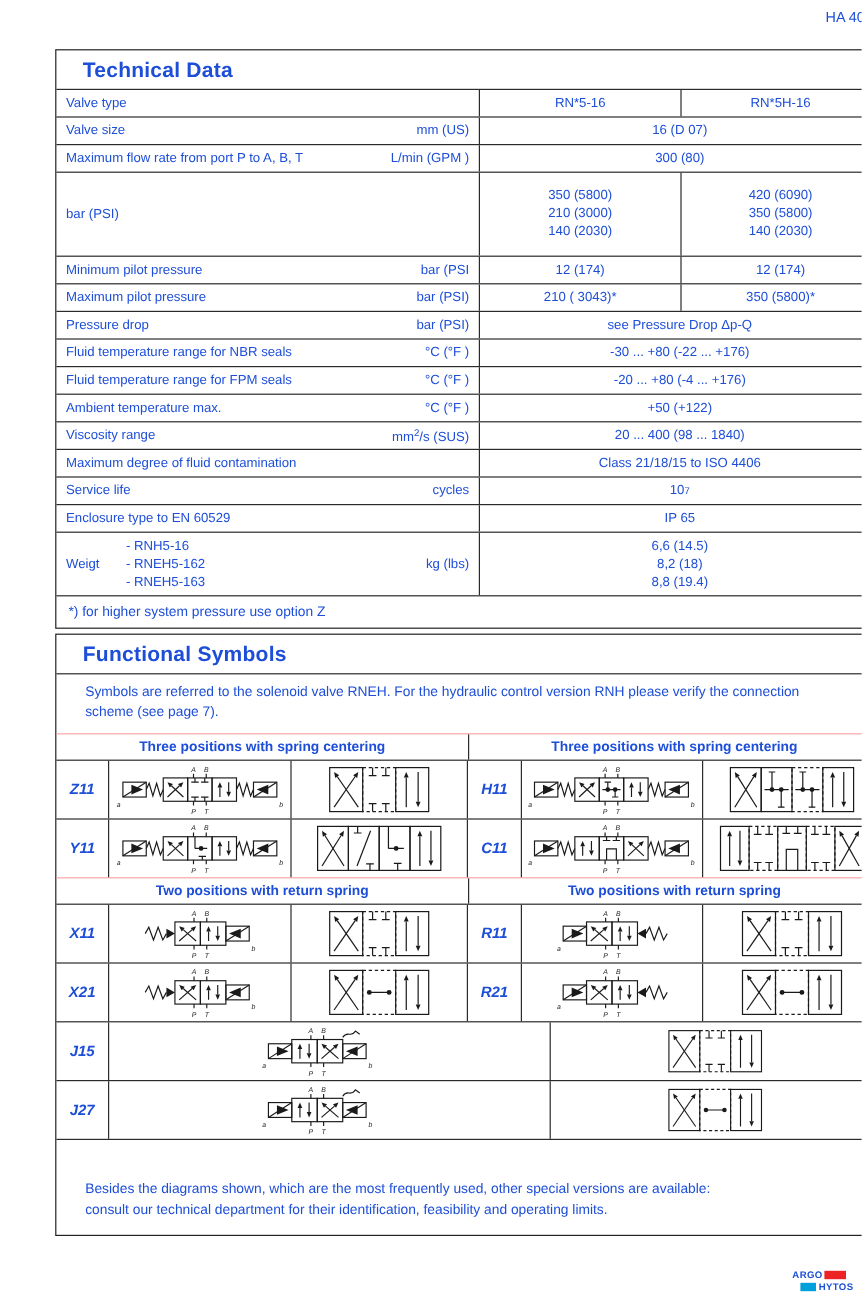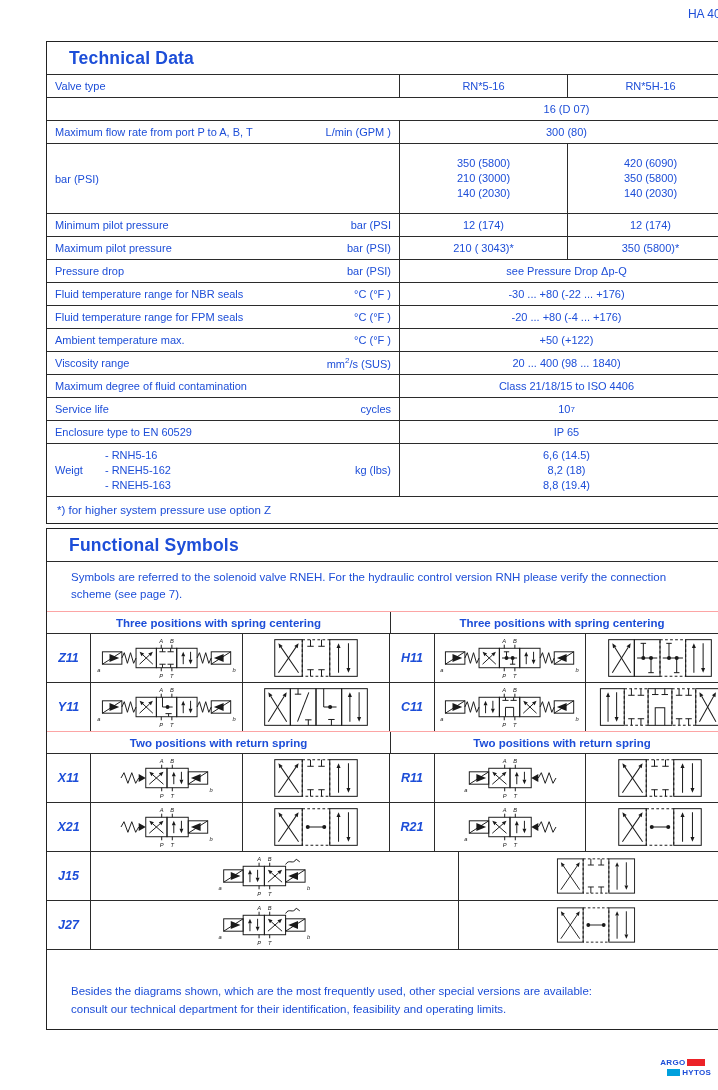--- a/index.html
+++ b/index.html
@@ -63,20 +63,24 @@
 
     <div class="trow h-std">
       <div class="lc">
           <span>Valve type</span>
         </div>
       <div class="vc v1">RN*5-16</div>
       <div class="vc">RN*5H-16</div>
     </div>
 
     <div class="trow h-std">
+      <div class="lc">
+          <span>Valve size</span>
+          <span class="unit">mm (US)</span>
+        </div>
       <div class="vc vspan">16 (D 07)</div>
     </div>
 
     <div class="trow h-std">
       <div class="lc">
           <span>Maximum flow rate from port P to A, B, T</span>
           <span class="unit">L/min (GPM )</span>
         </div>
       <div class="vc vspan">300 (80)</div>
     </div>

